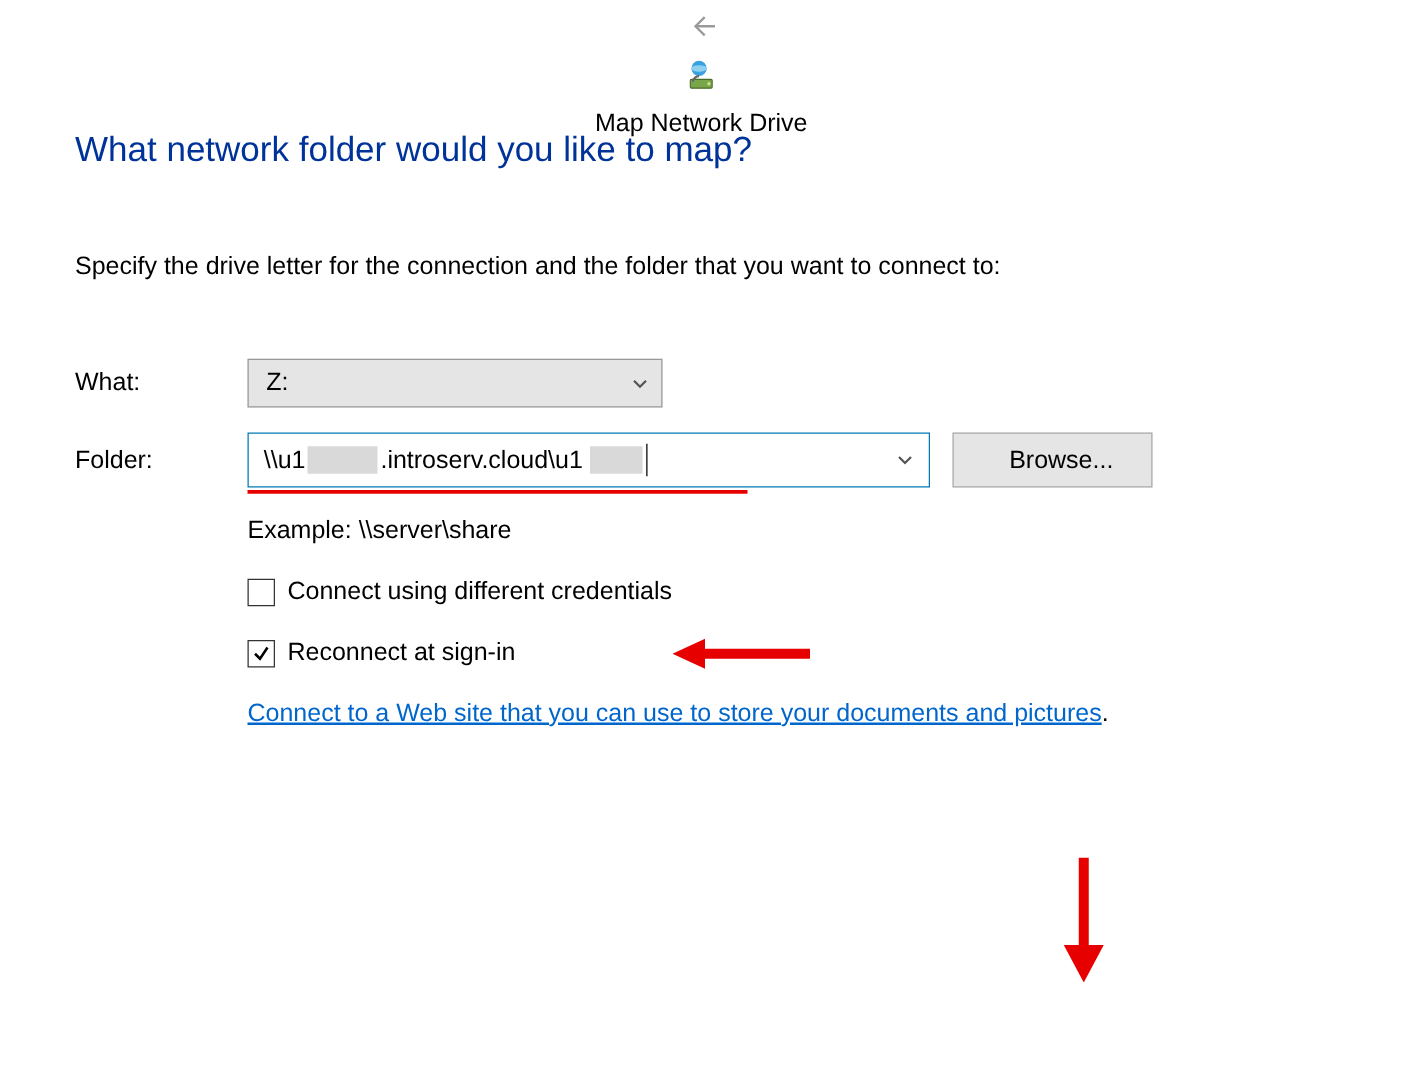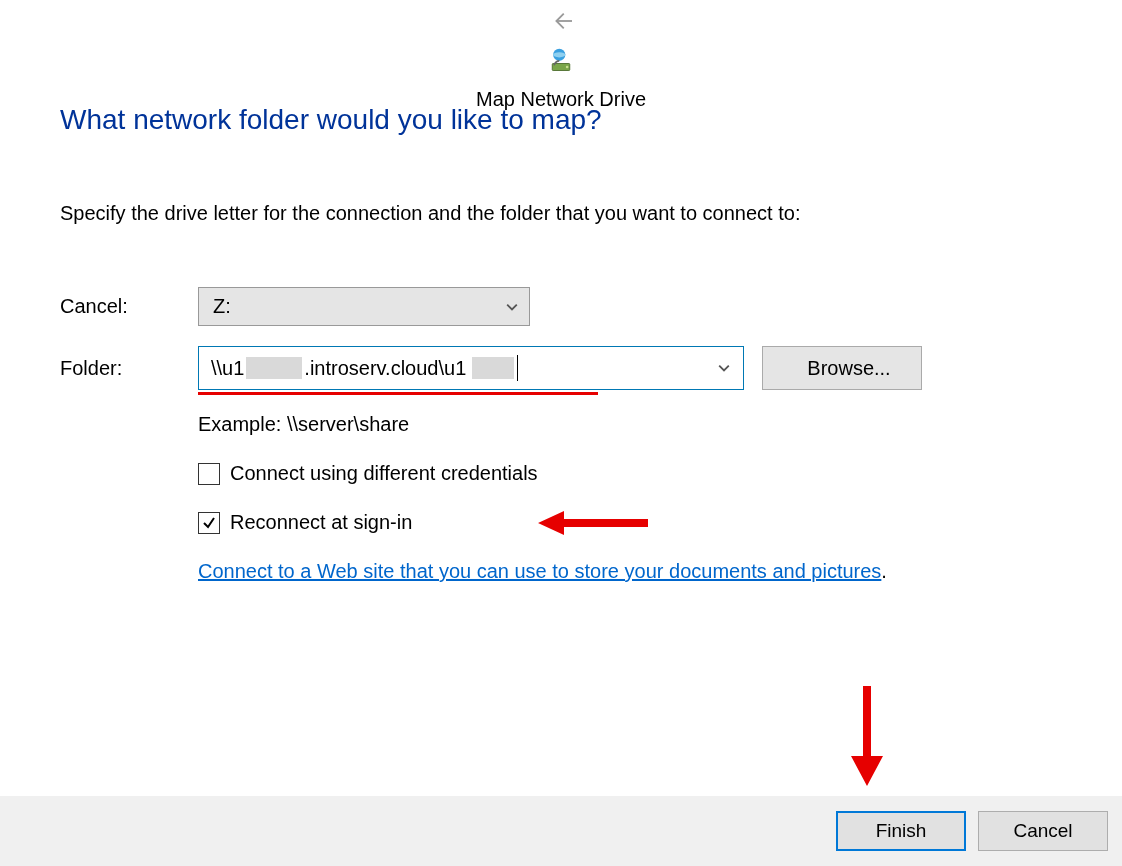--- a/index.html
+++ b/index.html
@@ -249,21 +249,21 @@
       </svg>
     </span>
     <span class="header-title">Map Network Drive</span>
   </div>
 
   <div class="content">
     <h1 class="main-heading">What network folder would you like to map?</h1>
     <p class="intro-text">Specify the drive letter for the connection and the folder that you want to connect to:</p>
 
     <div class="form-row">
-      <span class="form-label">Cancel:</span>
+      <span class="form-label">What:</span>
       <div class="drive-select">
         <span>Z:</span>
         <span class="drive-chevron">
           <svg viewBox="0 0 10 6" width="12" height="8" fill="none" stroke="currentColor" stroke-width="1.5">
             <polyline points="1 1 5 5 9 1"></polyline>
           </svg>
         </span>
       </div>
     </div>
 
@@ -314,18 +314,14 @@
       <a href="#" class="link-text">Connect to a Web site that you can use to store your documents and pictures</a><span>.</span>
     </div>
   </div>
 
   <span class="arrow-down-annot">
     <svg viewBox="0 0 36 100" width="36" height="100">
       <polygon points="14,0 22,0 22,70 34,70 18,100 2,70 14,70" fill="#e60000"></polygon>
     </svg>
   </span>
 
-  <div class="footer">
-    <button class="footer-btn primary">Finish</button>
-    <button class="footer-btn">Cancel</button>
-  </div>
 
 </div>
 
 </body></html>

